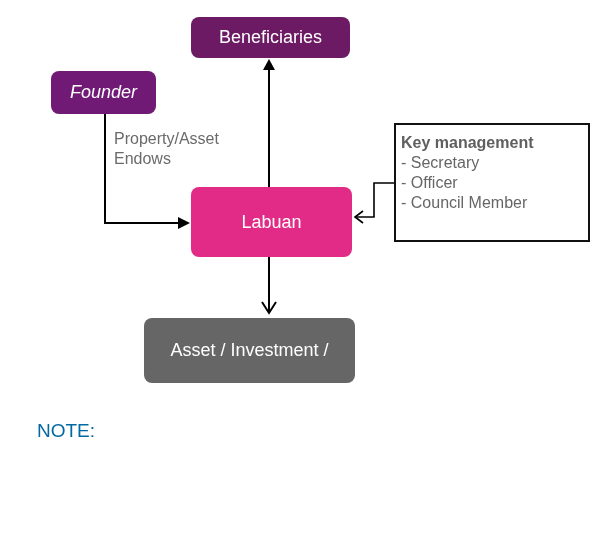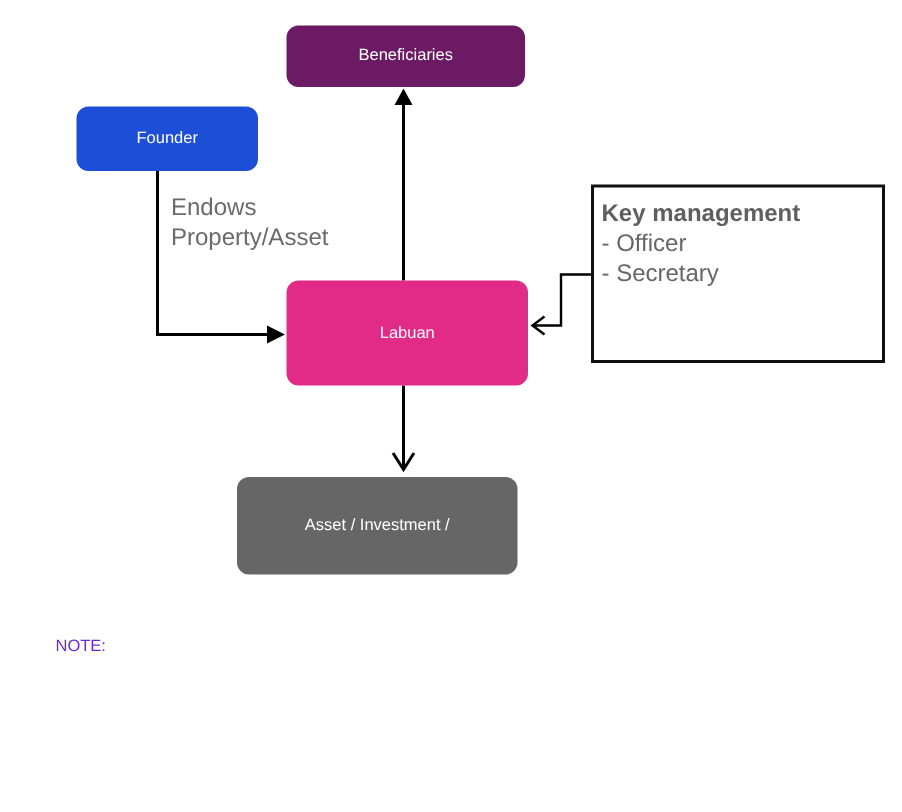--- a/index.html
+++ b/index.html
@@ -1,33 +1,33 @@
 <!DOCTYPE html>
 <html><head>
 <meta charset="utf-8">
 <style>
   html, body { margin: 0; padding: 0; background: #ffffff; }
   body { width: 601px; height: 541px; position: relative; overflow: hidden;
          font-family: "Liberation Sans", sans-serif; }
   .node { position: absolute; border-radius: 8px; color: #ffffff; display: flex;
           align-items: center; justify-content: center; text-align: center;
-          font-size: 11px; line-height: 21px; box-sizing: border-box; }
+          font-size: 18px; line-height: 21px; box-sizing: border-box; }
   #beneficiaries { left: 191px; top: 17px; width: 159px; height: 41px; background: #6B1A63; }
-  #founder { left: 51px; top: 71px; width: 121px; height: 43px; background: #1d4ed8; }
+  #founder { left: 51px; top: 71px; width: 105px; height: 43px; background: #701a75; font-style: italic; }
   #foundation { left: 191px; top: 187px; width: 161px; height: 70px; background: #E12B86; flex-direction: row; }
-  #assets { left: 158px; top: 318px; width: 187px; height: 65px; background: #666666; flex-direction: column; }
+  #assets { left: 144px; top: 318px; width: 211px; height: 65px; background: #666666; flex-direction: column; }
   #keybox { position: absolute; left: 394px; top: 123px; width: 196px; height: 119px;
             border: 2px solid #111; box-sizing: border-box; padding: 8px 0 0 5px;
             color: #666; font-size: 16px; line-height: 20px; background: #fff; }
   #keybox .title { font-weight: bold; color: #5f5f5f; }
   #keybox .indent { padding-left: 16px; }
   #endows { position: absolute; left: 114px; top: 129px; color: #6a6a6a;
             font-size: 16px; line-height: 20px; }
-  #note { position: absolute; left: 37px; top: 421px; width: 538px; color: #6d28d9;
-          font-size: 11px; line-height: 20px; }
+  #note { position: absolute; left: 37px; top: 421px; width: 538px; color: #0369a1;
+          font-size: 19px; line-height: 20px; }
   #note .body { text-align: justify; text-align-last: left; }
   svg#arrows { position: absolute; left: 0; top: 0; }
 </style>
 </head>
 <body>
 
 <svg id="arrows" width="601" height="541">
 
   <line x1="269" y1="187" x2="269" y2="68" stroke="#000" stroke-width="2"></line>
   <polygon points="263,70 275,70 269,59" fill="#000"></polygon>
@@ -44,32 +44,33 @@
 
 <div class="node" id="beneficiaries">
   <span>Beneficiaries</span>
 </div>
 
 <div class="node" id="founder">
   <span>Founder</span>
 </div>
 
 <div id="endows">
+  <div>Property/Asset</div>
   <div>Endows</div>
-  <div>Property/Asset</div>
 </div>
 
 <div class="node" id="foundation">
   <div>Labuan</div>
 </div>
 
 <div id="keybox">
   <div class="title">Key management</div>
+  <div>- Secretary</div>
   <div>- Officer</div>
-  <div>- Secretary</div>
+  <div>- Council Member</div>
 </div>
 
 <div class="node" id="assets">
   <div>Asset / Investment /</div>
 </div>
 
 <div id="note">
   <div>NOTE:</div>
 </div>
 

